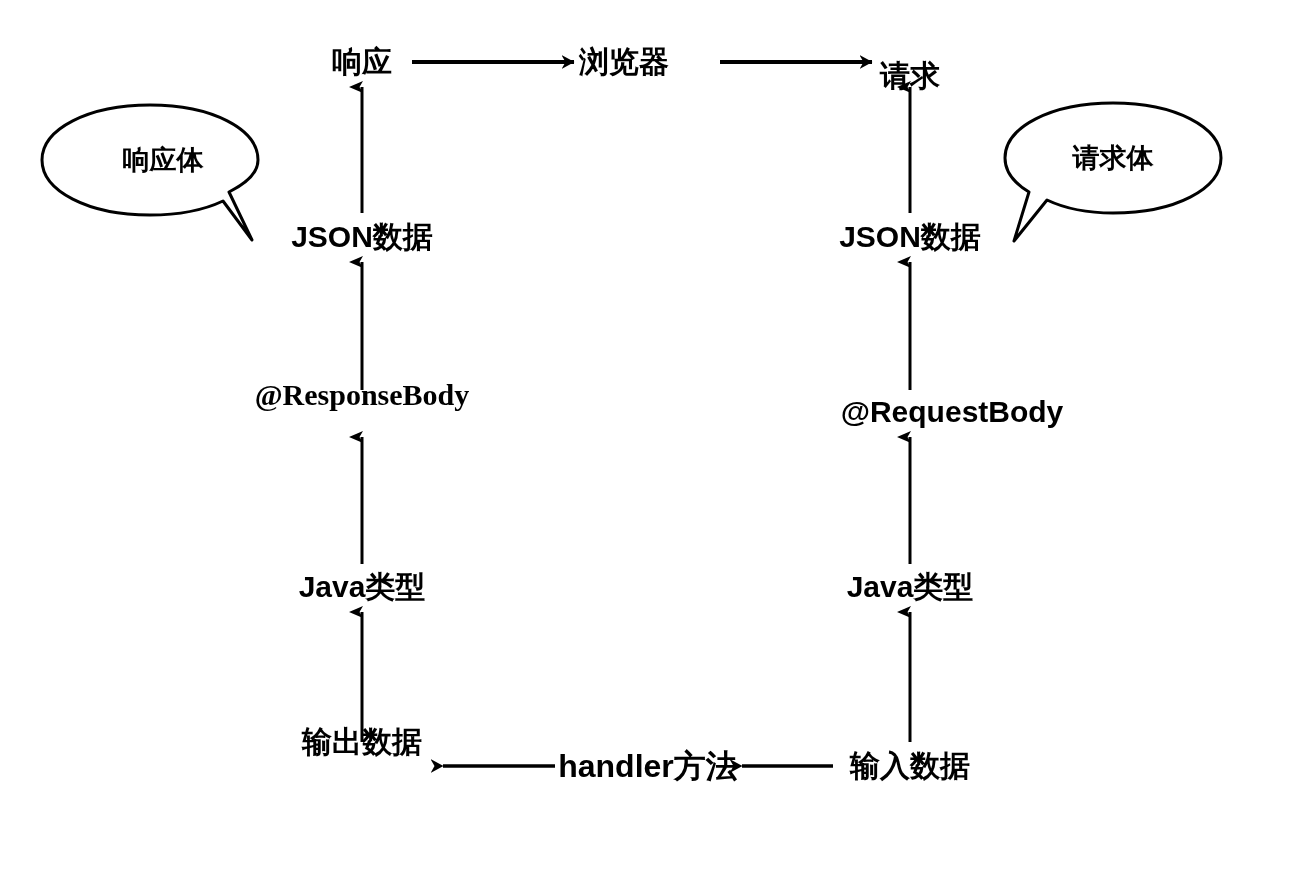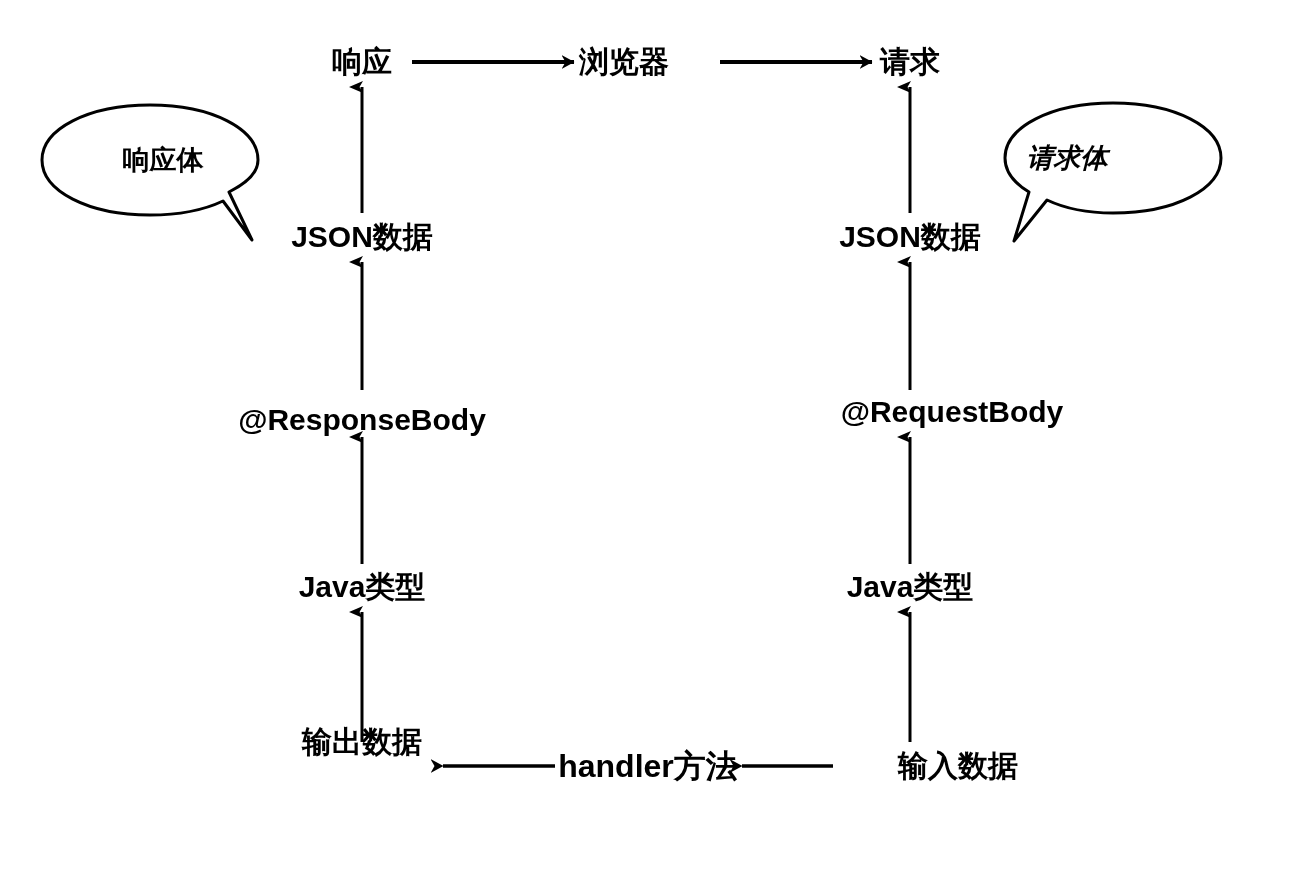--- a/index.html
+++ b/index.html
@@ -133,37 +133,37 @@
                C 1066 209, 1088 213, 1113 213
                C 1175 213, 1221 189, 1221 158
                C 1221 127, 1175 103, 1113 103 Z" fill="#ffffff" stroke="#000000" stroke-width="3" stroke-linejoin="round"></path>
     </g>
   </svg>
 
   <div class="node-label" style="left:362px; top:62px;">响应</div>
 
   <div class="node-label" style="left:624px; top:62px;">浏览器</div>
 
-  <div class="node-label" style="left:910px; top:62px;">请求</div>
+  <div class="node-label" style="left:910px; top:76px;">请求</div>
 
   <div class="node-label" style="left:362px; top:237px;">JSON数据</div>
 
-  <div class="node-label" style="left:362px; top:420px;">@ResponseBody</div>
+  <div class="node-label" style="left:362px; top:395px;font-family:Liberation Serif, serif;">@ResponseBody</div>
 
   <div class="node-label" style="left:362px; top:587px;">Java类型</div>
 
   <div class="node-label" style="left:362px; top:742px;">输出数据</div>
 
   <div class="node-label" style="left:910px; top:237px;">JSON数据</div>
 
   <div class="node-label" style="left:952px; top:412px;">@RequestBody</div>
 
   <div class="node-label" style="left:910px; top:587px;">Java类型</div>
 
-  <div class="node-label" style="left:910px; top:766px;margin-left:48px;">输入数据</div>
+  <div class="node-label" style="left:910px; top:766px;">输入数据</div>
 
   <div class="edge-label" style="left:648px; top:766px;">handler方法</div>
 
   <div class="bubble-label" style="left:150px; top:160px;padding-left:26px;">响应体</div>
 
-  <div class="bubble-label" style="left:1067px; top:158px;font-style:italic;">请求体</div>
+  <div class="bubble-label" style="left:1113px; top:158px;">请求体</div>
 
 </div>
 
 </body></html>

